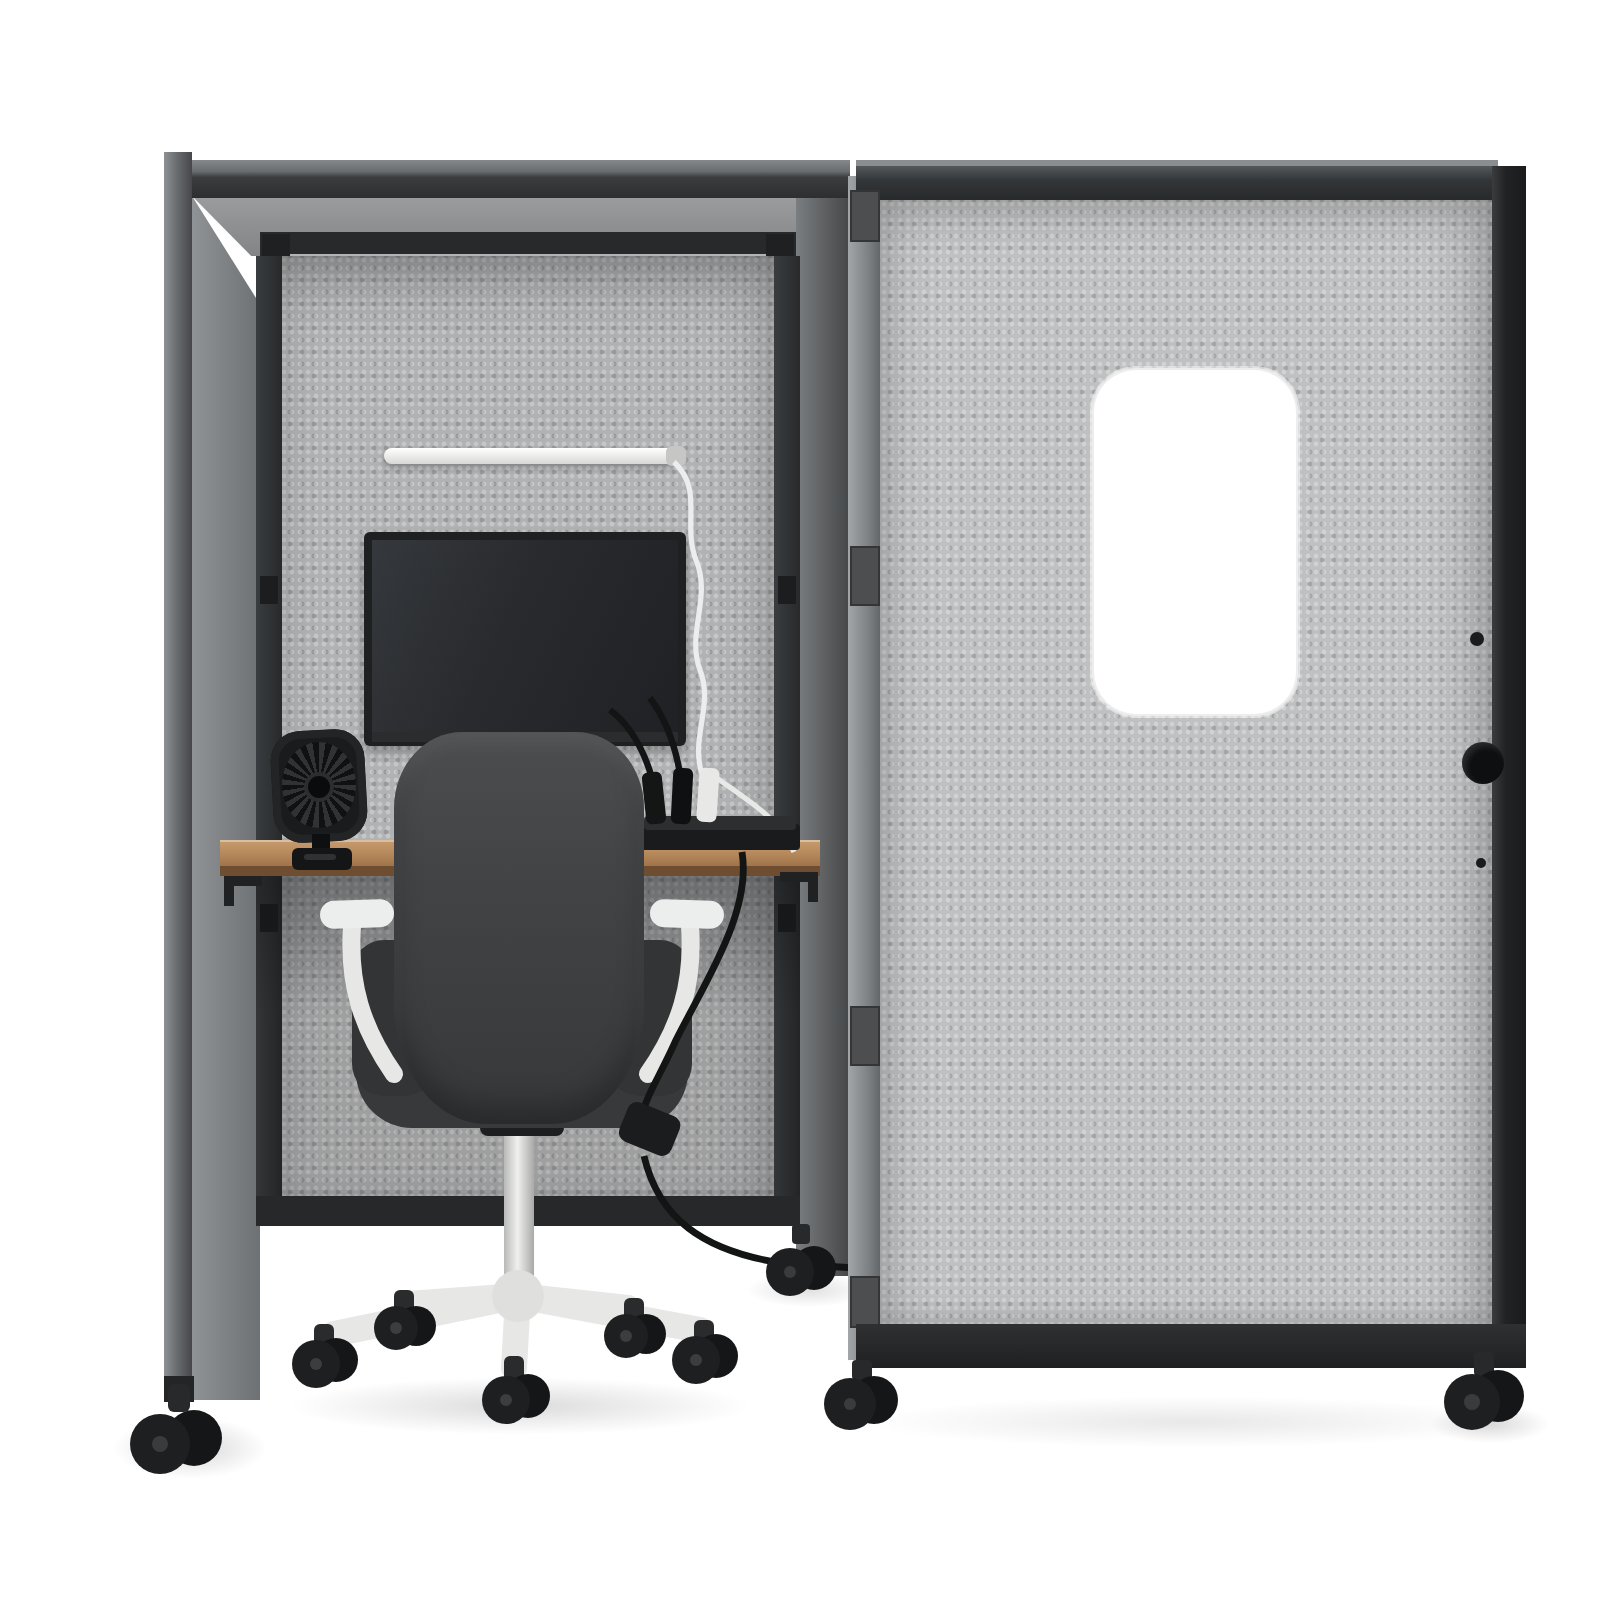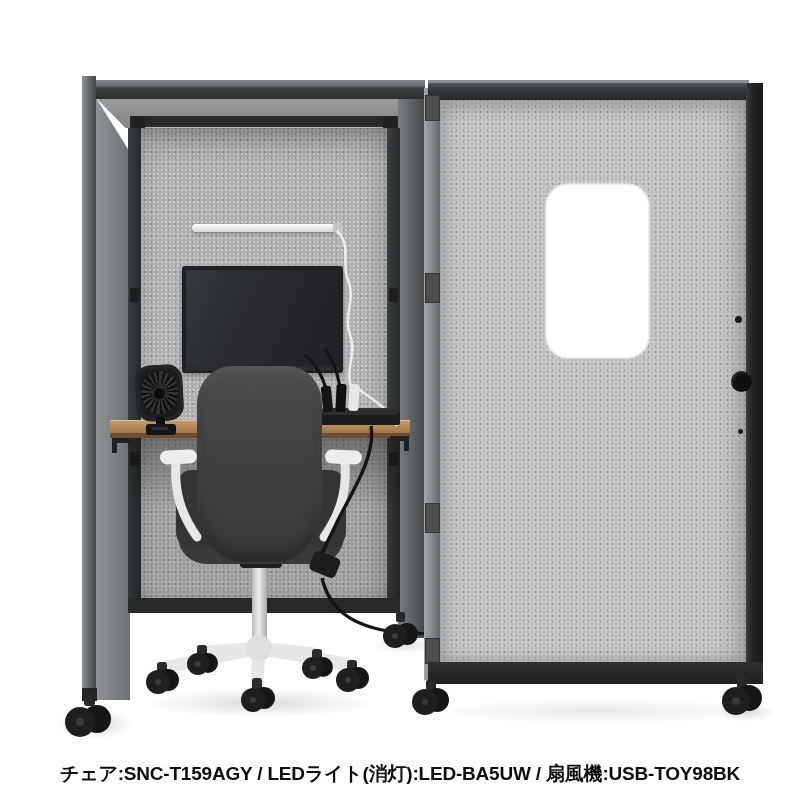--- a/index.html
+++ b/index.html
@@ -315,15 +315,14 @@
         <circle cx="425" cy="702" r="3" fill="#3a3b3c"></circle>
       </g>
       <g>
         <rect x="737" y="676" width="10" height="12" rx="2" fill="#28292a"></rect>
         <circle cx="749" cy="698" r="13" fill="#151617"></circle>
           <circle cx="736" cy="701" r="14" fill="#1e1f20"></circle>
         <circle cx="736" cy="701" r="4" fill="#3a3b3c"></circle>
       </g>
     </svg>
 
-    <div id="caption">チェア:SNC-T159AGY / LEDライト(消灯):LED-BA5UW / 扇風機:USB-TOY98BK</div>
   </div>
 </div>
 
 </body></html>

